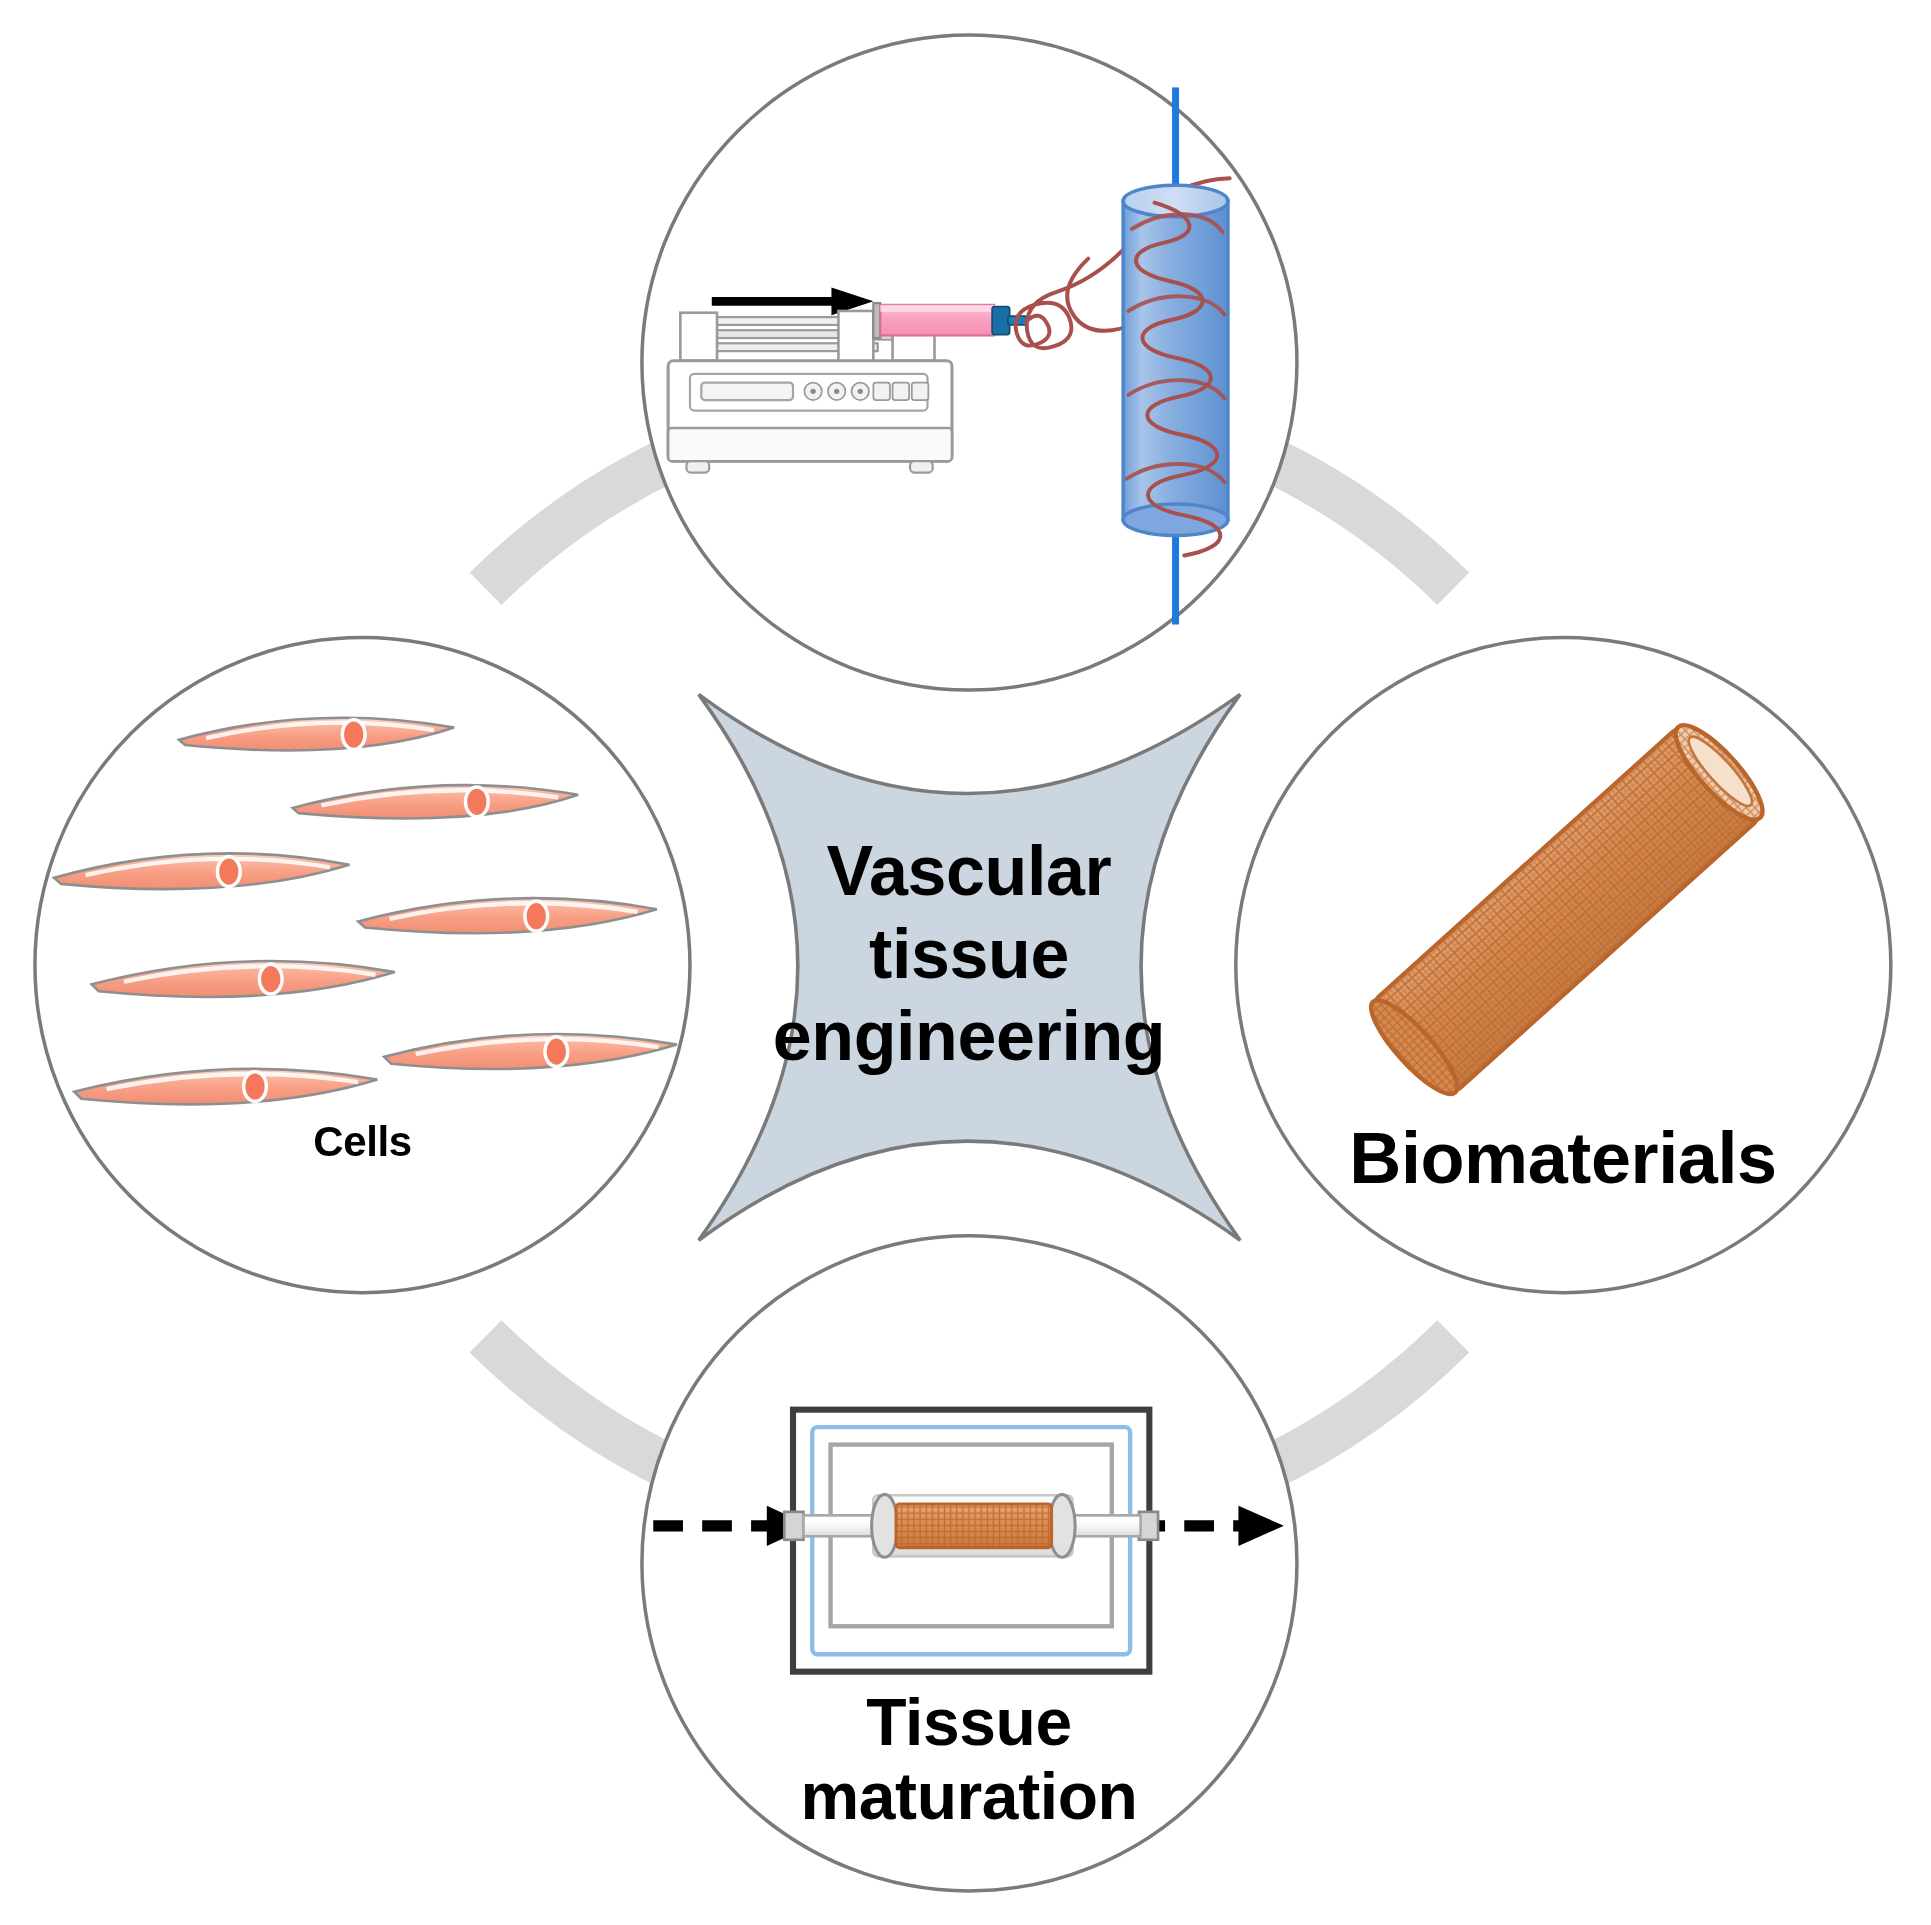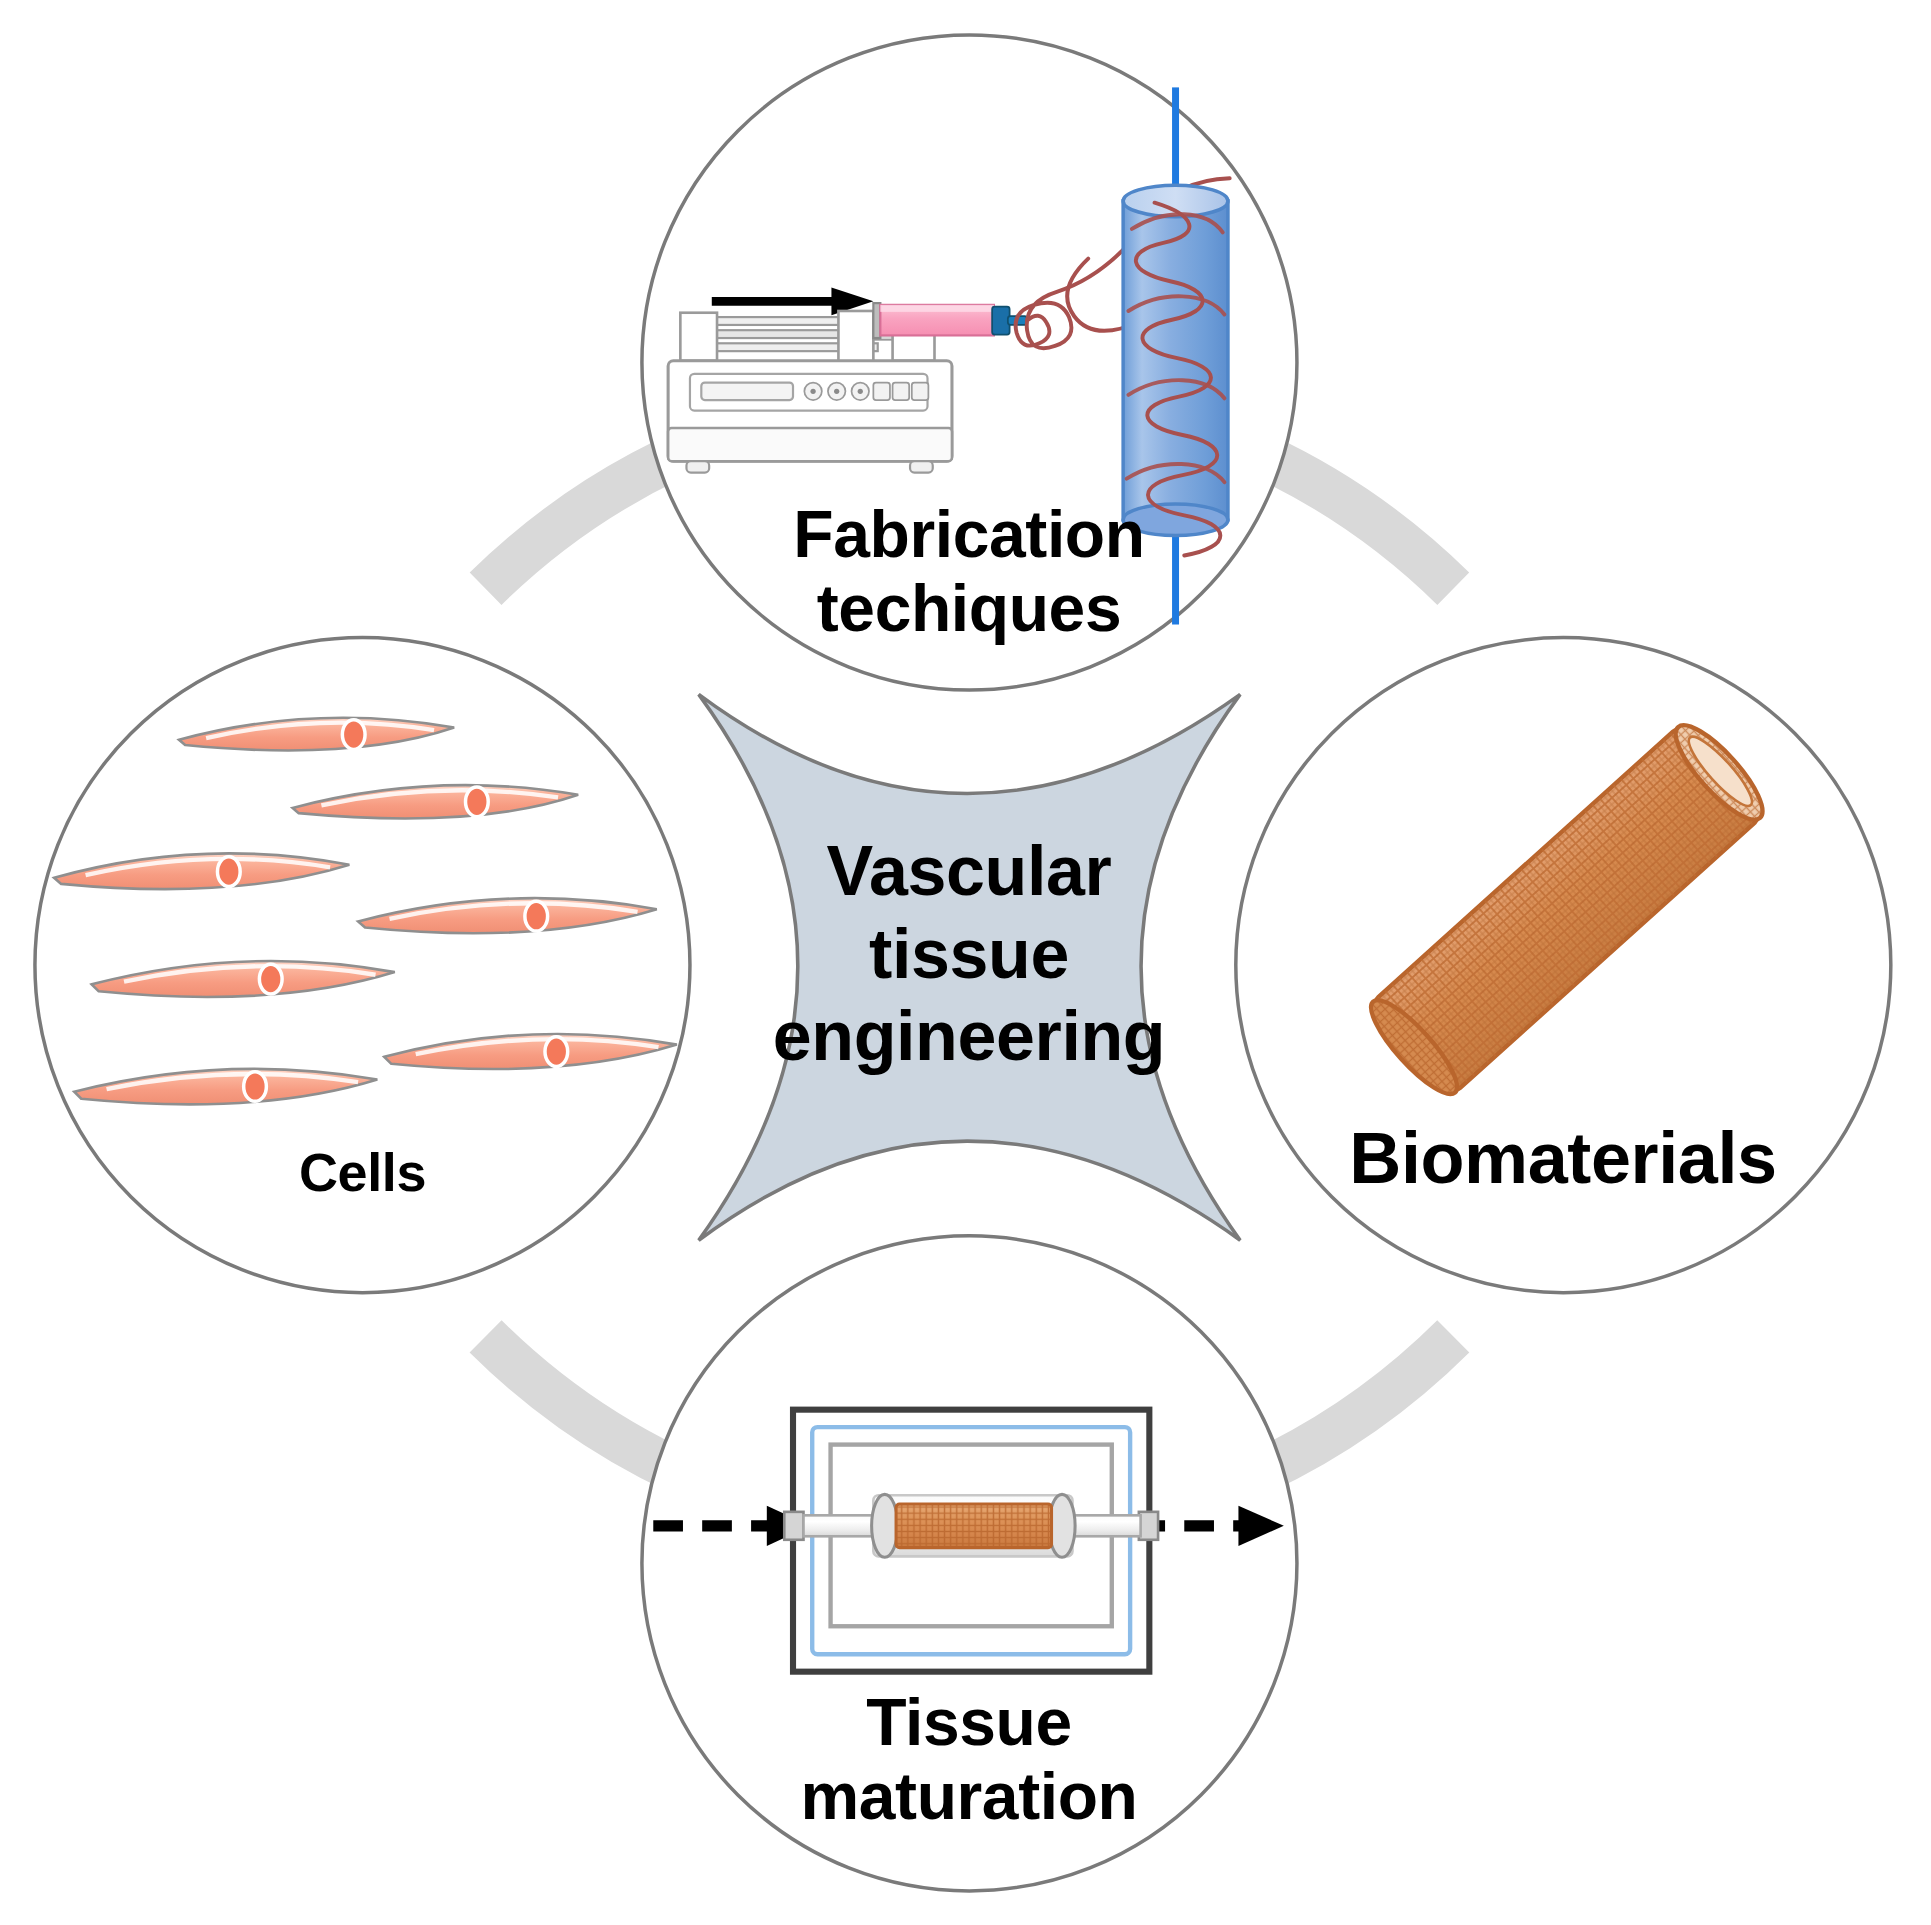--- a/index.html
+++ b/index.html
@@ -264,24 +264,22 @@
 
     <g>
       <path d="M 800 795
                Q 1105 1022 1420 795
                Q 1193 1105 1420 1420
                Q 1105 1193 800 1420
                Q 1027 1105 800 795 Z" fill="#ccd6e0" stroke="#7a7a7a" stroke-width="4"></path>
     </g>
   </svg>
 
-  <div class="lbl" style="left:707px;top:498px;width:524px;font-size:66px;">Fabrication
-techiques</div>
-
-  <div class="lbl" style="left:144px;top:1118px;width:437px;font-size:54px;margin-top:24px;">Cells</div>
+
+  <div class="lbl" style="left:144px;top:1118px;width:437px;font-size:42px;">Cells</div>
 
   <div class="lbl" style="left:1301px;top:1118px;width:524px;font-size:72px;">Biomaterials</div>
 
   <div class="lbl" style="left:707px;top:1686px;width:524px;font-size:66px;">Tissue
 maturation</div>
 
   <div class="lbl" style="left:707px;top:830px;width:524px;font-size:70px;line-height:1.18;">Vascular
 tissue
 engineering</div>
 

